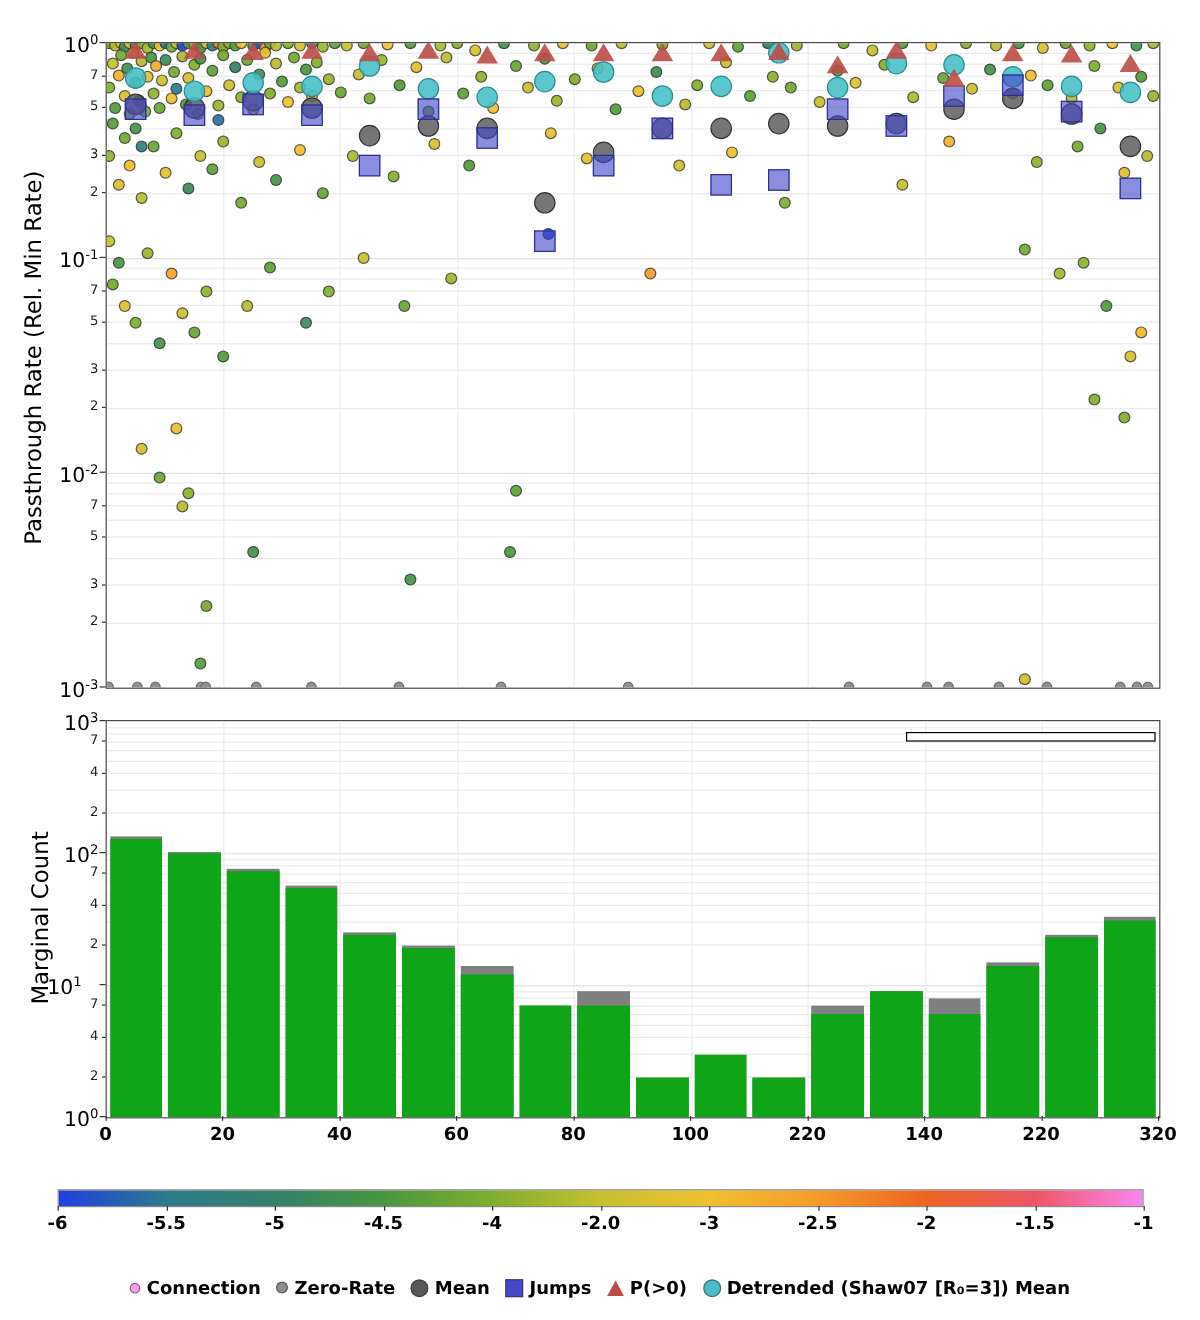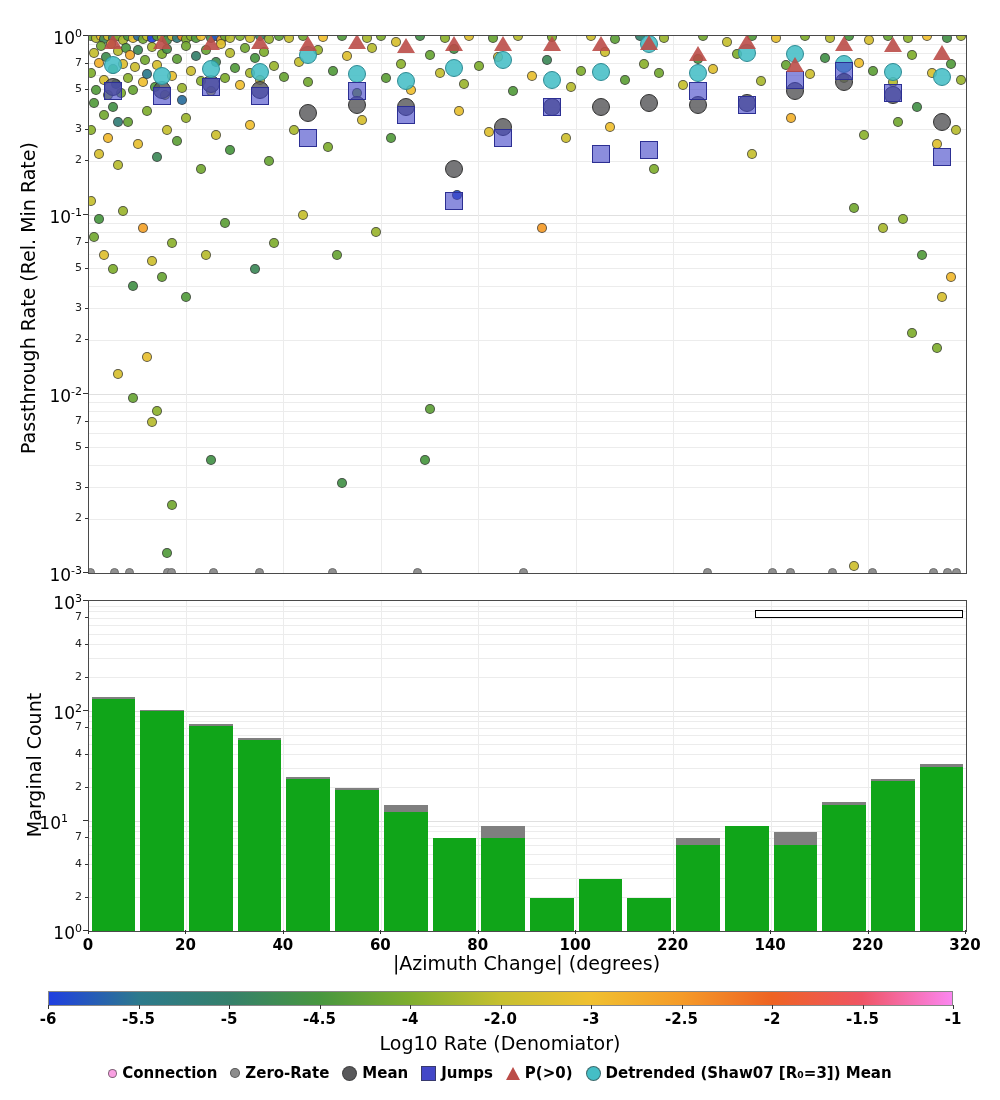--- a/index.html
+++ b/index.html
@@ -478,25 +478,23 @@
       <div class="bar" style="left: 782.056px; top: 180.21px; width: 43.7222px; height: 149.79px; background: rgb(16, 165, 25);"></div>
       <div class="bar" style="left: 830.778px; top: 162.963px; width: 43.7222px; height: 167.037px; background: rgb(127, 127, 127);"></div>
       <div class="bar" style="left: 830.778px; top: 165.95px; width: 43.7222px; height: 164.05px; background: rgb(16, 165, 25);"></div>
     </div>
   <div id="hist-yticks"></div>
   <div id="hist-xticks"></div>
 
   <div class="abs" id="hist-legend">
   </div>
 
-  <div class="abs" id="xlabel">|Azimuth Change| (degrees)</div>
 
   <div class="abs" id="colorbar" style="background: linear-gradient(to right, rgb(31, 63, 224) 0%, rgb(45, 122, 140) 10%, rgb(53, 128, 107) 20%, rgb(72, 151, 63) 30%, rgb(127, 174, 46) 40%, rgb(198, 192, 47) 50%, rgb(240, 192, 48) 60%, rgb(245, 155, 40) 70%, rgb(238, 99, 34) 80%, rgb(239, 84, 100) 90%, rgb(251, 134, 240) 100%);"></div>
   <div id="colorbar-ticks"></div>
-  <div class="abs" id="colorbar-label">Log10 Rate (Denomiator)</div>
 
   <div class="abs" id="marker-legend">
       <div class="ml-item">
         <div style="width: 7px; height: 7px; background: rgb(249, 160, 226); border-radius: 50%; border: 1px solid rgba(50, 50, 50, 0.6);"></div>
         <div class="ml-label">Connection</div>
       </div>
       <div class="ml-item">
         <div style="width: 8px; height: 8px; background: rgb(141, 141, 141); border-radius: 50%; border: 1px solid rgba(50, 50, 50, 0.6);"></div>
         <div class="ml-label">Zero-Rate</div>
       </div>

